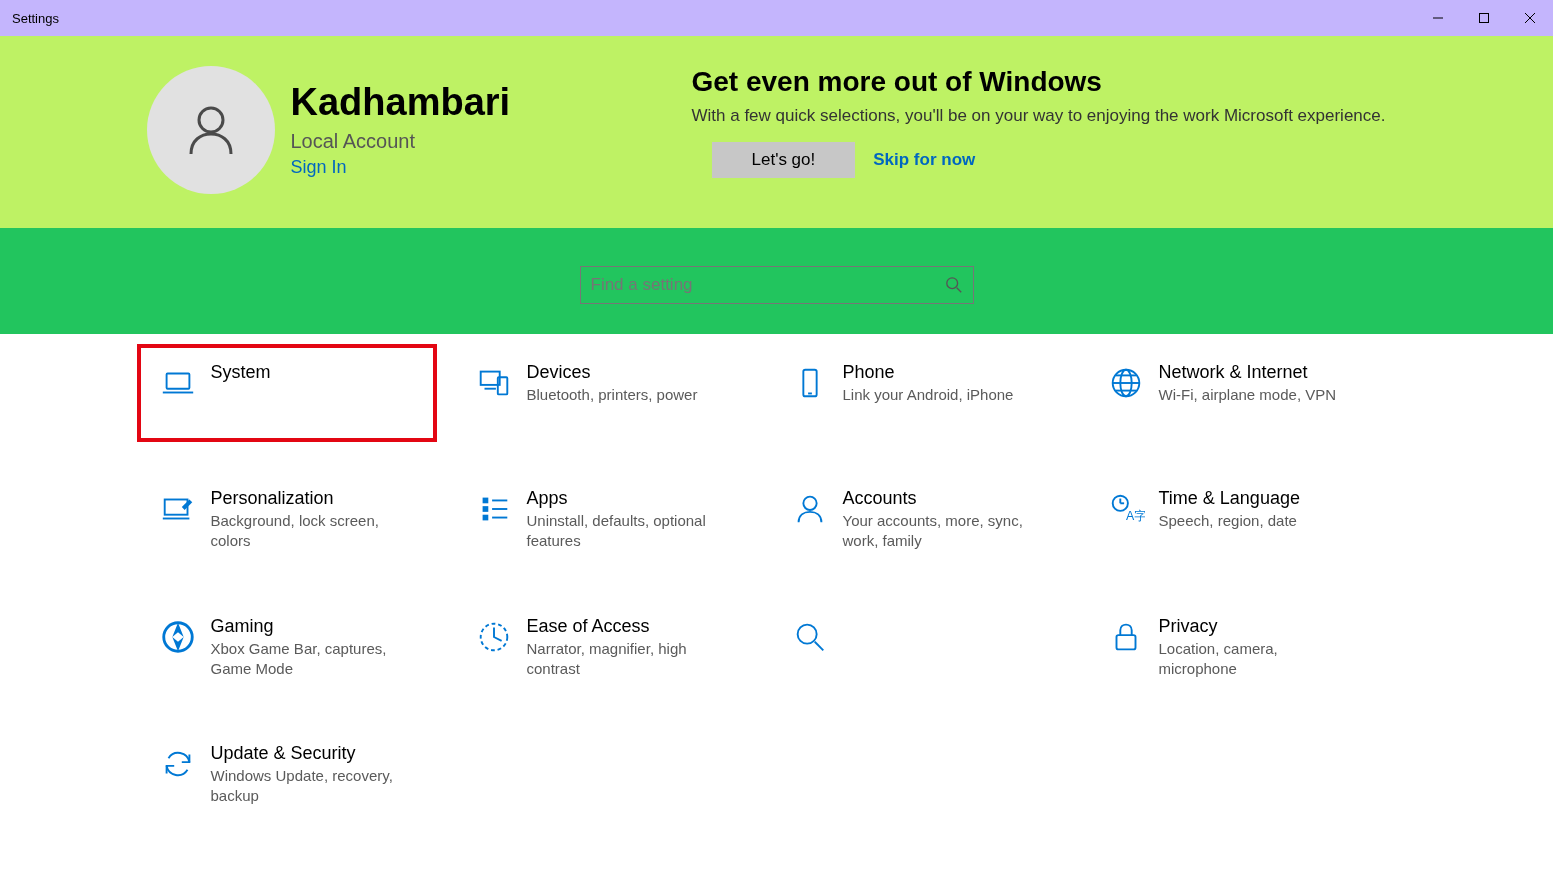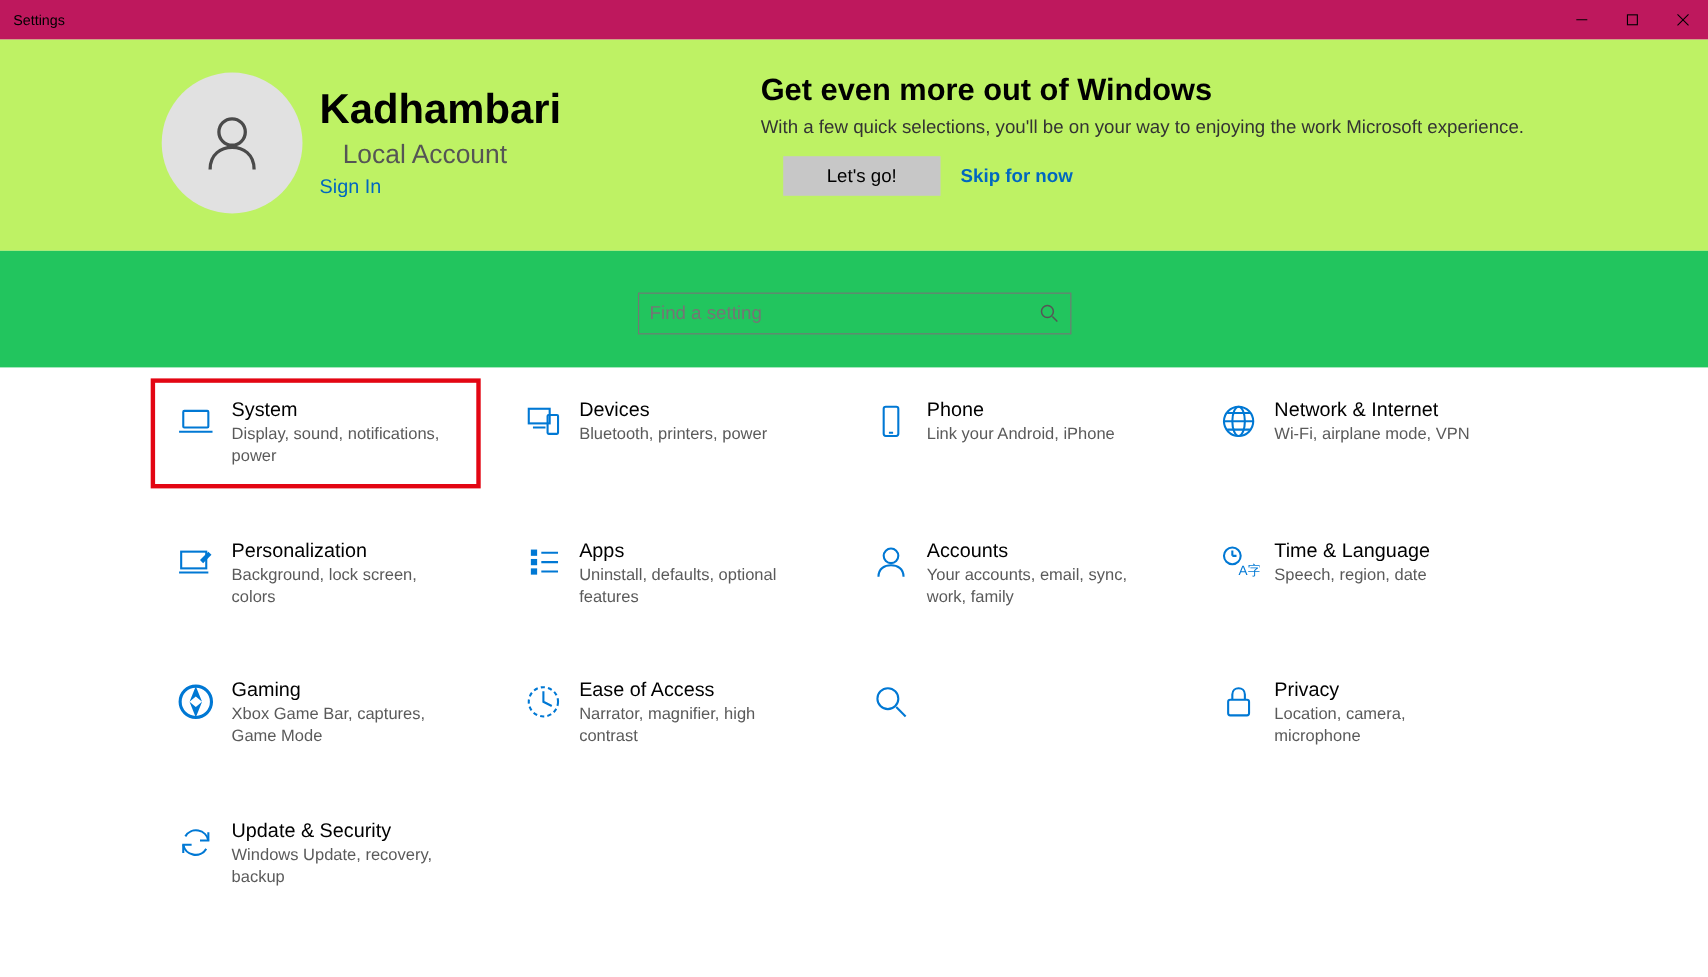--- a/index.html
+++ b/index.html
@@ -1,28 +1,28 @@
 <!DOCTYPE html>
 <html><head>
 <meta charset="utf-8">
 <style>
 * { box-sizing: border-box; margin: 0; padding: 0; font-family: "Segoe UI", Tahoma, sans-serif; }
 html, body { width: 1553px; height: 888px; background: #fff; overflow: hidden; }
-.titlebar { height: 36px; display: flex; align-items: center; background: #be185d; }
+.titlebar { height: 36px; display: flex; align-items: center; background: #c4b5fd; }
 .titlebar .title { padding-left: 12px; font-size: 13px; color: #000; flex: 1; }
 .window-controls { display: flex; }
 .window-controls .ctrl { width: 46px; height: 36px; display: flex; align-items: center; justify-content: center; }
 
 .header-area { background: #bef264; padding: 30px 0 34px 0; }
 .header-inner { width: 1260px; margin: 0 auto; display: flex; }
 .user-block { display: flex; align-items: center; width: 545px; }
 .avatar { width: 128px; height: 128px; border-radius: 50%; background: #e1e1e1; display: flex; align-items: center; justify-content: center; margin-right: 16px; }
 .avatar svg { width: 64px; height: 64px; stroke: #4a4a4a; fill: none; stroke-width: 3; }
 .user-info .username { font-size: 38px; font-weight: 600; color: #000; line-height: 1.1; }
-.user-info .acct { font-size: 24px; color: #555; margin-top: 6px; margin-left: 21px; }
+.user-info .acct { font-size: 20px; color: #555; margin-top: 6px; }
 .user-info .signin { font-size: 18px; color: #0067c0; margin-top: 4px; cursor: pointer; }
 
 .promo-block { flex: 1; }
 .promo-title { font-size: 28px; font-weight: 600; color: #000; }
 .promo-desc { font-size: 17px; color: #333; margin-top: 6px; line-height: 1.4; }
 .promo-actions { margin-top: 14px; display: flex; align-items: center; gap: 18px; padding-left: 20px; }
 .btn-go { background: #c7c7c7; border: none; padding: 8px 40px; font-size: 17px; color: #000; cursor: pointer; }
 .skip-link { color: #0067c0; font-size: 17px; cursor: pointer; font-weight: bold; }
 
 .search-wrap { display: flex; justify-content: center; padding: 38px 0 30px; background: #22c55e; }
@@ -104,21 +104,20 @@
 <div class="tiles" id="tiles">
     <div class="tile highlight">
       <div class="tile-icon">
         <svg viewBox="0 0 40 40" class="icon-stroke">
           <rect x="8" y="10" width="24" height="16" rx="1"></rect>
           <line x1="4" y1="30" x2="36" y2="30"></line>
         </svg>
       </div>
       <div class="tile-text">
         <div class="tile-title">System</div>
-        <div class="tile-desc">Display, sound, notifications, power</div>
       </div>
     </div>
     <div class="tile">
       <div class="tile-icon">
         <svg viewBox="0 0 40 40" class="icon-stroke">
           <rect x="6" y="8" width="20" height="14"></rect>
           <rect x="24" y="14" width="10" height="18" rx="1"></rect>
           <line x1="10" y1="26" x2="22" y2="26"></line>
         </svg>
       </div>
@@ -185,21 +184,21 @@
     </div>
     <div class="tile">
       <div class="tile-icon">
         <svg viewBox="0 0 40 40" class="icon-stroke">
           <circle cx="20" cy="14" r="7"></circle>
           <path d="M8 34 C8 26 14 23 20 23 C26 23 32 26 32 34"></path>
         </svg>
       </div>
       <div class="tile-text">
         <div class="tile-title">Accounts</div>
-        <div class="tile-desc">Your accounts, email, sync, work, family</div>
+        <div class="tile-desc">Your accounts, more, sync, work, family</div>
       </div>
     </div>
     <div class="tile">
       <div class="tile-icon">
         <svg viewBox="0 0 40 40" class="icon-stroke">
           <circle cx="14" cy="14" r="8"></circle>
           <line x1="14" y1="14" x2="14" y2="9"></line>
           <line x1="14" y1="14" x2="18" y2="14"></line>
           <text x="20" y="32" font-size="13" fill="#0078d4" stroke="none">A字</text>
         </svg>

